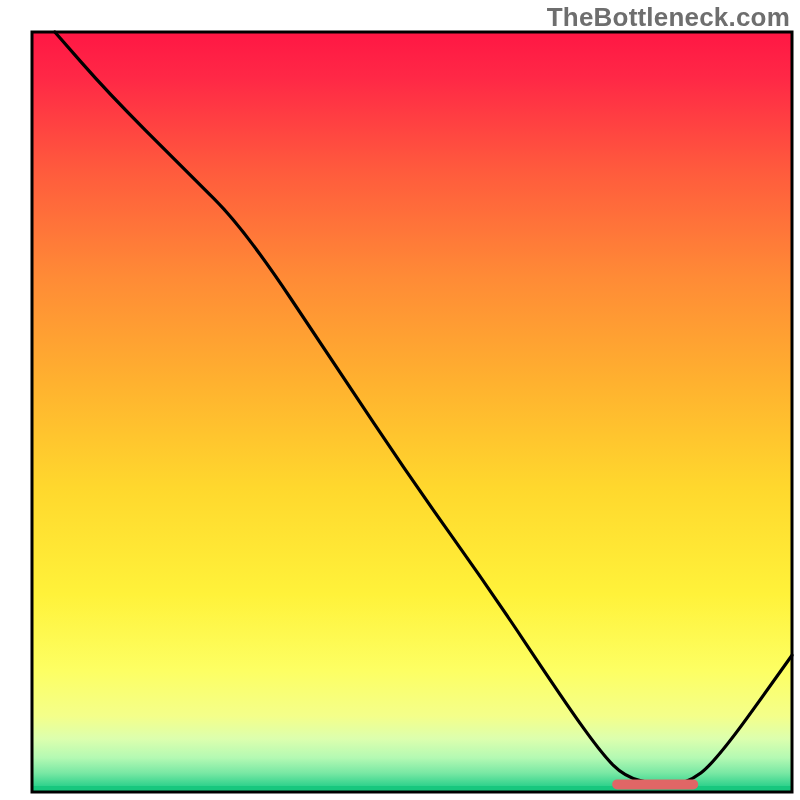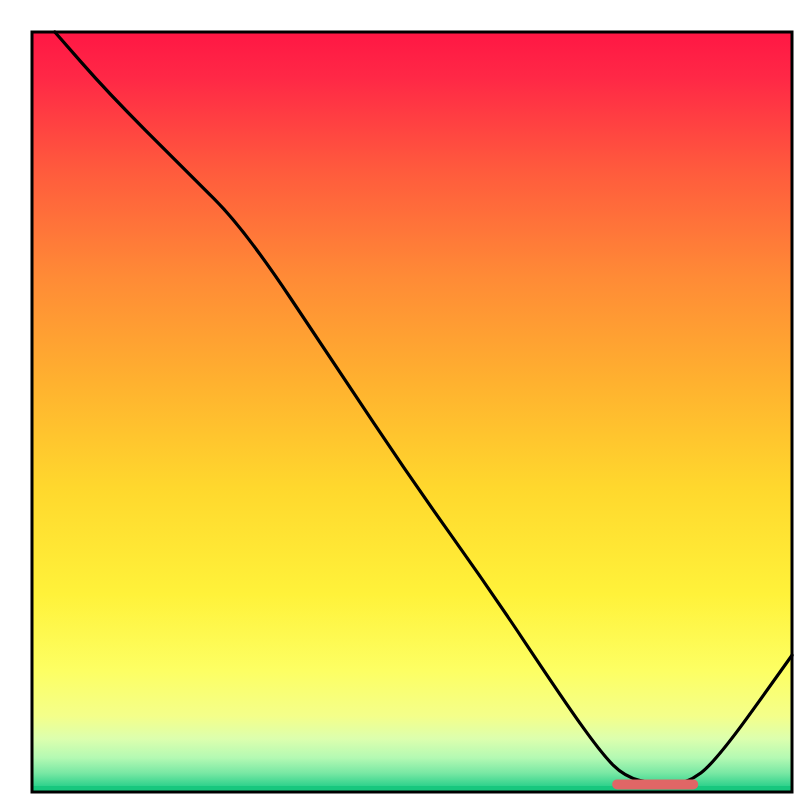--- a/index.html
+++ b/index.html
@@ -29,20 +29,21 @@
   svg.plot {
     position: absolute;
     left: 0;
     top: 0;
   }
 </style>
 </head>
 <body>
 
 <div class="stage">
+  <div class="watermark">TheBottleneck.com</div>
 
   <svg class="plot" width="800" height="800" viewBox="0 0 800 800">
     <defs>
       <linearGradient id="bg-grad" x1="0" y1="0" x2="0" y2="1">
 
       <stop offset="0%" stop-color="#ff1744"></stop>
           <stop offset="6%" stop-color="#ff2846"></stop>
           <stop offset="18%" stop-color="#ff5a3d"></stop>
           <stop offset="32%" stop-color="#ff8a36"></stop>
           <stop offset="46%" stop-color="#ffb12f"></stop>

